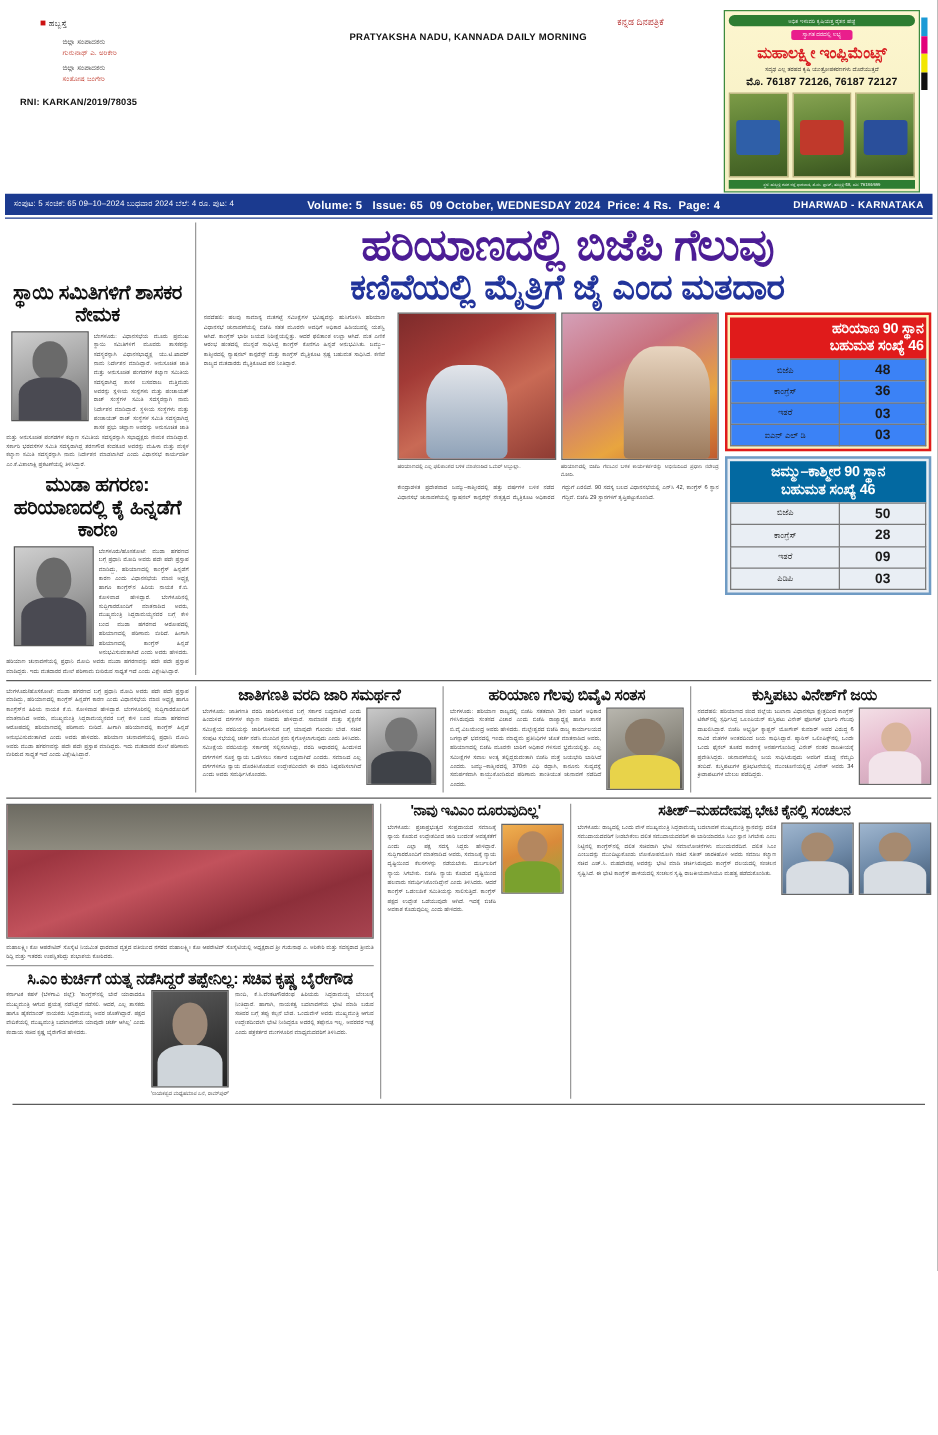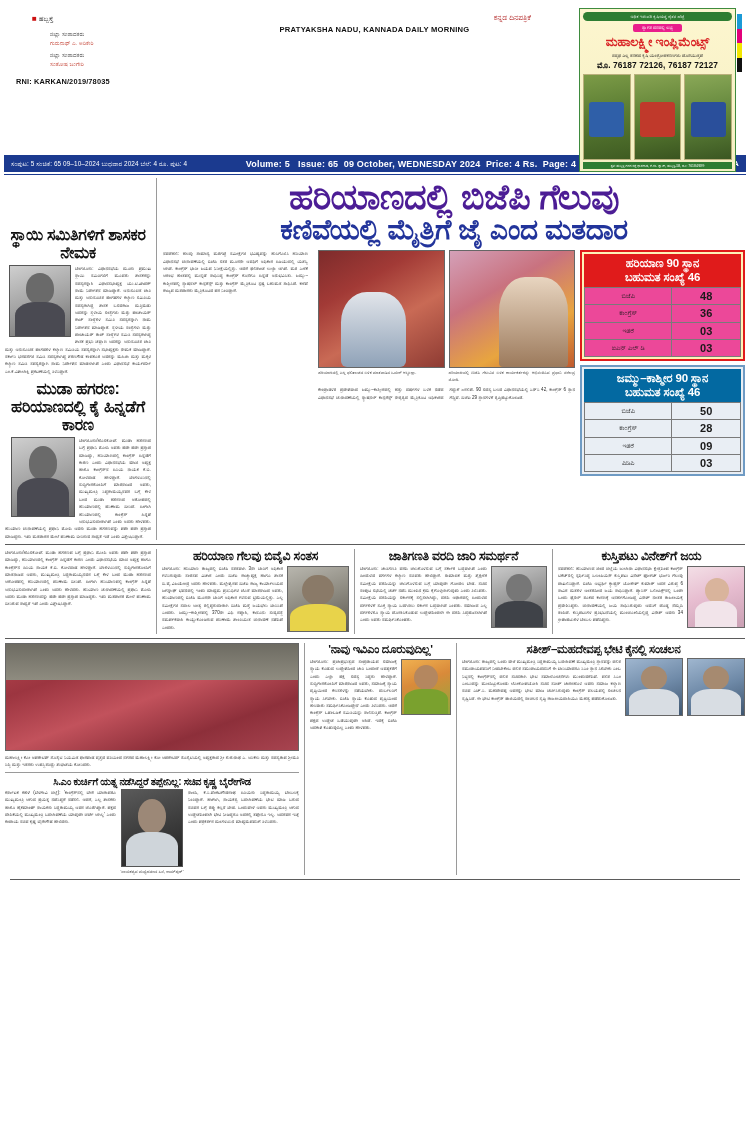--- a/index.html
+++ b/index.html
@@ -75,21 +75,21 @@
     margin-top: 1px; margin-right: 48px; text-align: right;
   }
   .mh-sub2 {
     font-size: 7.6px; font-weight: bold; color: #111;
     letter-spacing: .25px; margin-top: 2px;
   }
 
   .mh-ad {
     flex: 0 0 163px;
     width: 163px;
-    height: 164px;
+    height: 146px;
     margin-top: 2px;
     position: relative;
     display: flex;
   }
   .ad-inner {
     flex: 1 1 auto;
     background: linear-gradient(#fdf6cf, #f4efc2);
     border: 1px solid #3e8b3e;
     padding: 3px 3px 2px 3px;
     display: flex; flex-direction: column;
@@ -239,32 +239,32 @@
   }
   .caption {
     font-size: 4.3px; color: #2b2b2b; line-height: 1.5;
     margin-top: 2px; text-align: justify;
   }
   .res-head {
     text-align: center; font-weight: bold;
     font-size: 11.5px; line-height: 1.15; padding: 3px 2px;
     letter-spacing: -.2px;
   }
-  .res-red { background: #e01b1b; color: #ffffff; }
+  .res-red { background: #e01b1b; color: #ffffff; text-align: right; }
   .res-blue { background: #0369a1; color: #ffffff; }
   .res-box-red { border: 2.5px solid #e01b1b; background: #fdf3b8; padding: 2px; }
   .res-box-blue { border: 2.5px solid #6f9bc4; background: #e9eef4; padding: 2px; }
   table.rt { width: 100%; border-collapse: collapse; }
   table.rt td {
     border: 1px solid #7a7a7a;
     font-size: 6.6px; text-align: center;
     padding: 2.2px 1px; color: #1a1a1a;
   }
   table.rt td.num { font-size: 11px; font-weight: bold; width: 44%; }
-  .rt-red td { background: #ec4899; }
+  .rt-red td { background: #3b82f6; }
   .rt-blue td { background: #e9eef4; }
 
   
   .hrule { border-top: 1.5px solid #5b5b5b; margin: 4px 0; }
   .hrule-thin { border-top: 1px solid #9a9a9a; margin: 3px 0; }
 
   
   .row-mid { display: flex; margin-top: 3px; }
   .mc { padding: 0 5px; }
   .mc-1 { flex: 0 0 152px; width: 152px; padding-left: 0; border-right: 1px solid #9a9a9a; }
@@ -309,21 +309,21 @@
     background: linear-gradient(180deg,#6d6b62,#8f8c80);
   }
 
   
   .row-bot { display: flex; margin-top: 2px; }
   .bc { padding: 0 5px; }
   .bc-1 { flex: 0 0 300px; width: 300px; padding-left: 0; border-right: 1px solid #9a9a9a; }
   .bc-2 { flex: 0 0 152px; width: 152px; border-right: 1px solid #9a9a9a; }
   .bc-3 { flex: 1 1 auto; padding-right: 0; }
   .bot-hl {
-    font-size: 10px; font-weight: bold; color: #111;
+    font-size: 13px; font-weight: bold; color: #111;
     text-align: center; line-height: 1.12; letter-spacing: -.35px;
     margin-bottom: 2px;
   }
   .bot-hl.sm { font-size: 11.5px; }
   .photo-duo { display: flex; gap: 4px; }
   .photo-duo > div { flex: 1 1 0; height: 58px; border: 1px solid #666; position: relative; overflow: hidden; }
   .last-rule { border-top: 1.5px solid #5b5b5b; margin: 4px 5px 0 5px; }
 </style>
 </head>
 <body>
@@ -499,35 +499,35 @@
     <div class="hrule"></div>
 
     <div class="row-mid">
 
       <div class="mc mc-1">
         <div class="bodytext">ಬೆಂಗಳೂರು/ಹೊಸಕೋಟೆ: ಮುಡಾ ಹಗರಣದ ಬಗ್ಗೆ ಪ್ರಧಾನಿ ಮೋದಿ ಅವರು ಪದೇ ಪದೇ ಪ್ರಸ್ತಾಪ ಮಾಡಿದ್ದು, ಹರಿಯಾಣದಲ್ಲಿ ಕಾಂಗ್ರೆಸ್ ಹಿನ್ನಡೆಗೆ ಕಾರಣ ಎಂದು ವಿಧಾನಸಭೆಯ ಮಾಜಿ ಅಧ್ಯಕ್ಷ ಹಾಗೂ ಕಾಂಗ್ರೆಸ್‌ನ ಹಿರಿಯ ನಾಯಕ ಕೆ.ಬಿ. ಕೋಳಿವಾಡ ಹೇಳಿದ್ದಾರೆ.
 ಬೆಂಗಳೂರಿನಲ್ಲಿ ಸುದ್ದಿಗಾರರೊಂದಿಗೆ ಮಾತನಾಡಿದ ಅವರು, ಮುಖ್ಯಮಂತ್ರಿ ಸಿದ್ದರಾಮಯ್ಯನವರ ಬಗ್ಗೆ ಕೇಳಿ ಬಂದ ಮುಡಾ ಹಗರಣದ ಆರೋಪದಲ್ಲಿ ಹರಿಯಾಣದಲ್ಲಿ ಪರಿಣಾಮ ಬೀರಿದೆ. ಹೀಗಾಗಿ ಹರಿಯಾಣದಲ್ಲಿ ಕಾಂಗ್ರೆಸ್ ಹಿನ್ನಡೆ ಅನುಭವಿಸುವಂತಾಗಿದೆ ಎಂದು ಅವರು ಹೇಳಿದರು.
 ಹರಿಯಾಣ ಚುನಾವಣೆಯಲ್ಲಿ ಪ್ರಧಾನಿ ಮೋದಿ ಅವರು ಮುಡಾ ಹಗರಣವನ್ನು ಪದೇ ಪದೇ ಪ್ರಸ್ತಾಪ ಮಾಡಿದ್ದರು. ಇದು ಮತದಾರರ ಮೇಲೆ ಪರಿಣಾಮ ಬೀರಿರುವ ಸಾಧ್ಯತೆ ಇದೆ ಎಂದು ವಿಶ್ಲೇಷಿಸಿದ್ದಾರೆ.</div>
       </div>
 
-      <div class="mc mc-2">
-        <div class="mc-hl">ಹರಿಯಾಣ ಗೆಲವು ಬಿವೈವಿ ಸಂತಸ</div>
-        <div class="inline-photo p-vijayendra" style="width:62px;height:66px;"></div>
-        <div class="bodytext">ಬೆಂಗಳೂರು: ಹರಿಯಾಣ ರಾಜ್ಯದಲ್ಲಿ ಬಿಜೆಪಿ ಸತತವಾಗಿ 3ನೇ ಬಾರಿಗೆ ಅಧಿಕಾರ ಗಳಿಸಿರುವುದು ಸಂತಸದ ವಿಚಾರ ಎಂದು ಬಿಜೆಪಿ ರಾಜ್ಯಾಧ್ಯಕ್ಷ ಹಾಗೂ ಶಾಸಕ ಬಿ.ವೈ.ವಿಜಯೇಂದ್ರ ಅವರು ಹೇಳಿದರು.
-ಮಲ್ಲೇಶ್ವರದ ಬಿಜೆಪಿ ರಾಜ್ಯ ಕಾರ್ಯಾಲಯದ ಜಗನ್ನಾಥ್ ಭವನದಲ್ಲಿ ಇಂದು ಮಾಧ್ಯಮ ಪ್ರತಿನಿಧಿಗಳ ಜೊತೆ ಮಾತನಾಡಿದ ಅವರು, ಹರಿಯಾಣದಲ್ಲಿ ಬಿಜೆಪಿ ಮೂರನೇ ಬಾರಿಗೆ ಅಧಿಕಾರ ಗಳಿಸುವ ಭ್ರಮೆಯಲ್ಲಿತ್ತು. ಎಲ್ಲ ಸಮೀಕ್ಷೆಗಳ ಸವಾಲ ಅಂತ್ಯ ತಲ್ಲಿದ್ದರುವಂತಾಗಿ ಬಿಜೆಪಿ ಮತ್ತೆ ಜಯಭೇರಿ ಬಾರಿಸಿದೆ ಎಂದರು.
-ಜಮ್ಮು–ಕಾಶ್ಮೀರದಲ್ಲಿ 370ನೇ ವಿಧಿ ರದ್ದಾಗಿ, ಕಾನೂನು ಸುವ್ಯವಸ್ಥೆ ಸಮರ್ಪಕವಾಗಿ ಕಾಯ್ದುಕೊಂಡಿರುವ ಪರಿಣಾಮ ಶಾಂತಿಯುತ ಚುನಾವಣೆ ನಡೆದಿದೆ ಎಂದರು.</div>
-      </div>
-
       <div class="mc mc-3">
         <div class="mc-hl">ಜಾತಿಗಣತಿ ವರದಿ ಜಾರಿ ಸಮರ್ಥನೆ</div>
         <div class="inline-photo p-gray" style="width:56px;height:62px;"></div>
         <div class="bodytext">ಬೆಂಗಳೂರು: ಜಾತಿಗಣತಿ ವರದಿ ಜಾರಿಗೊಳಿಸುವ ಬಗ್ಗೆ ಸರ್ಕಾರ ಬದ್ಧವಾಗಿದೆ ಎಂದು ಹಿಂದುಳಿದ ವರ್ಗಗಳ ಕಲ್ಯಾಣ ಸಚಿವರು ಹೇಳಿದ್ದಾರೆ.
 ಸಾಮಾಜಿಕ ಮತ್ತು ಶೈಕ್ಷಣಿಕ ಸಮೀಕ್ಷೆಯ ವರದಿಯನ್ನು ಜಾರಿಗೊಳಿಸುವ ಬಗ್ಗೆ ಯಾವುದೇ ಗೊಂದಲ ಬೇಡ. ಸಚಿವ ಸಂಪುಟ ಸಭೆಯಲ್ಲಿ ಚರ್ಚೆ ನಡೆಸಿ ಮುಂದಿನ ಕ್ರಮ ಕೈಗೊಳ್ಳಲಾಗುವುದು ಎಂದು ತಿಳಿಸಿದರು.
 ಸಮೀಕ್ಷೆಯ ವರದಿಯನ್ನು ಸರ್ಕಾರಕ್ಕೆ ಸಲ್ಲಿಸಲಾಗಿದ್ದು, ವರದಿ ಆಧಾರದಲ್ಲಿ ಹಿಂದುಳಿದ ವರ್ಗಗಳಿಗೆ ಸೂಕ್ತ ನ್ಯಾಯ ಒದಗಿಸಲು ಸರ್ಕಾರ ಬದ್ಧವಾಗಿದೆ ಎಂದರು.
 ಸಮಾಜದ ಎಲ್ಲ ವರ್ಗಗಳಿಗೂ ನ್ಯಾಯ ದೊರಕಿಸಿಕೊಡುವ ಉದ್ದೇಶದಿಂದಲೇ ಈ ವರದಿ ಸಿದ್ಧಪಡಿಸಲಾಗಿದೆ ಎಂದು ಅವರು ಸಮರ್ಥಿಸಿಕೊಂಡರು.</div>
+      </div>
+
+      <div class="mc mc-2">
+        <div class="mc-hl">ಹರಿಯಾಣ ಗೆಲವು ಬಿವೈವಿ ಸಂತಸ</div>
+        <div class="inline-photo p-vijayendra" style="width:62px;height:66px;"></div>
+        <div class="bodytext">ಬೆಂಗಳೂರು: ಹರಿಯಾಣ ರಾಜ್ಯದಲ್ಲಿ ಬಿಜೆಪಿ ಸತತವಾಗಿ 3ನೇ ಬಾರಿಗೆ ಅಧಿಕಾರ ಗಳಿಸಿರುವುದು ಸಂತಸದ ವಿಚಾರ ಎಂದು ಬಿಜೆಪಿ ರಾಜ್ಯಾಧ್ಯಕ್ಷ ಹಾಗೂ ಶಾಸಕ ಬಿ.ವೈ.ವಿಜಯೇಂದ್ರ ಅವರು ಹೇಳಿದರು.
+ಮಲ್ಲೇಶ್ವರದ ಬಿಜೆಪಿ ರಾಜ್ಯ ಕಾರ್ಯಾಲಯದ ಜಗನ್ನಾಥ್ ಭವನದಲ್ಲಿ ಇಂದು ಮಾಧ್ಯಮ ಪ್ರತಿನಿಧಿಗಳ ಜೊತೆ ಮಾತನಾಡಿದ ಅವರು, ಹರಿಯಾಣದಲ್ಲಿ ಬಿಜೆಪಿ ಮೂರನೇ ಬಾರಿಗೆ ಅಧಿಕಾರ ಗಳಿಸುವ ಭ್ರಮೆಯಲ್ಲಿತ್ತು. ಎಲ್ಲ ಸಮೀಕ್ಷೆಗಳ ಸವಾಲ ಅಂತ್ಯ ತಲ್ಲಿದ್ದರುವಂತಾಗಿ ಬಿಜೆಪಿ ಮತ್ತೆ ಜಯಭೇರಿ ಬಾರಿಸಿದೆ ಎಂದರು.
+ಜಮ್ಮು–ಕಾಶ್ಮೀರದಲ್ಲಿ 370ನೇ ವಿಧಿ ರದ್ದಾಗಿ, ಕಾನೂನು ಸುವ್ಯವಸ್ಥೆ ಸಮರ್ಪಕವಾಗಿ ಕಾಯ್ದುಕೊಂಡಿರುವ ಪರಿಣಾಮ ಶಾಂತಿಯುತ ಚುನಾವಣೆ ನಡೆದಿದೆ ಎಂದರು.</div>
       </div>
 
       <div class="mc mc-4">
         <div class="mc-hl">ಕುಸ್ತಿಪಟು ವಿನೇಶ್‌ಗೆ ಜಯ</div>
         <div class="inline-photo p-vinesh" style="width:58px;height:62px;"></div>
         <div class="bodytext">ನವದೆಹಲಿ: ಹರಿಯಾಣದ ಜಿಂದ ಜಿಲ್ಲೆಯ ಜುಲಾನಾ ವಿಧಾನಸಭಾ ಕ್ಷೇತ್ರದಿಂದ ಕಾಂಗ್ರೆಸ್ ಟಿಕೆಟ್‌ನಲ್ಲಿ ಸ್ಪರ್ಧಿಸಿದ್ದ ಒಲಂಪಿಯನ್ ಕುಸ್ತಿಪಟು ವಿನೇಶ್ ಫೋಗಟ್ ಭರ್ಜರಿ ಗೆಲುವು ದಾಖಲಿಸಿದ್ದಾರೆ.
 ಬಿಜೆಪಿ ಅಭ್ಯರ್ಥಿ ಕ್ಯಾಪ್ಟನ್ ಯೋಗೇಶ್ ಕುಮಾರ್ ಅವರ ವಿರುದ್ಧ 6 ಸಾವಿರ ಮತಗಳ ಅಂತರದಿಂದ ಜಯ ಸಾಧಿಸಿದ್ದಾರೆ.
 ಪ್ಯಾರಿಸ್ ಒಲಿಂಪಿಕ್ಸ್‌ನಲ್ಲಿ ಒಂದೇ ಒಂದು ಫೈನಲ್ ತೂಕದ ಕಾರಣಕ್ಕೆ ಅನರ್ಹಗೊಂಡಿದ್ದ ವಿನೇಶ್ ನಂತರ ರಾಜಕೀಯಕ್ಕೆ ಪ್ರವೇಶಿಸಿದ್ದರು. ಚುನಾವಣೆಯಲ್ಲಿ ಜಯ ಸಾಧಿಸಿರುವುದು ಅವರಿಗೆ ದೊಡ್ಡ ನೆಮ್ಮದಿ ತಂದಿದೆ.
 ಕುಸ್ತಿಪಟುಗಳ ಪ್ರತಿಭಟನೆಯಲ್ಲಿ ಮುಂಚೂಣಿಯಲ್ಲಿದ್ದ ವಿನೇಶ್ ಅವರು 34 ಕ್ರೀಡಾಪಟುಗಳ ಬೆಂಬಲ ಪಡೆದಿದ್ದರು.</div>
       </div>

